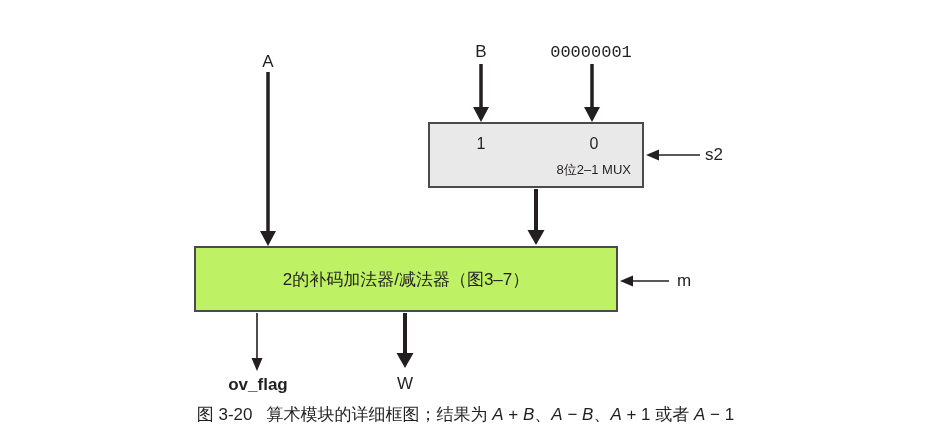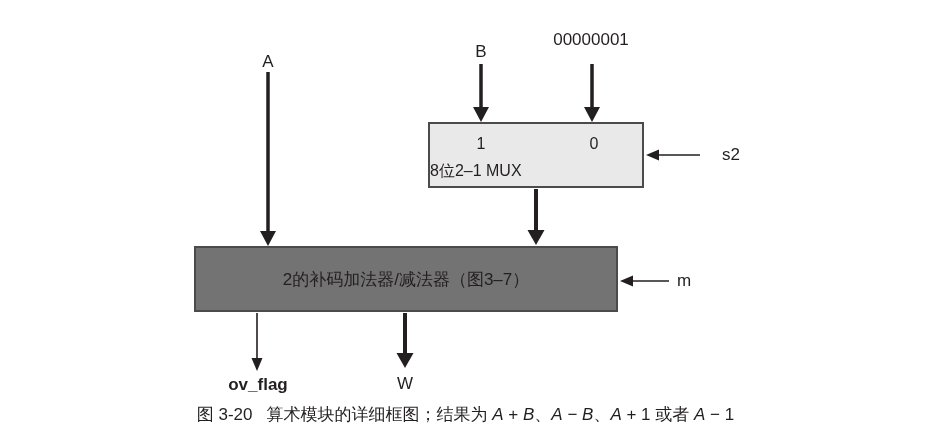--- a/index.html
+++ b/index.html
@@ -30,22 +30,22 @@
   .mux-in {
     position: absolute;
     top: 11px;
     font-size: 16px;
     transform: translateX(-50%);
   }
   .mux-title {
     position: absolute;
     left: 0; right: 11px;
     top: 37px;
-    text-align: left;
-    font-size: 16px;
+    text-align: right;
+    font-size: 13px;
   }
   .adder-box {
     left: 194px; top: 246px; width: 424px; height: 66px;
     display: flex; align-items: center; justify-content: center;
     font-size: 17px;
   }
   svg.wires { position: absolute; left: 0; top: 0; z-index: 2; }
   .caption {
     position: absolute;
     left: 0; right: 0;
@@ -109,30 +109,30 @@
     </g>
 
     <g>
       <line x1="405" y1="313" x2="405" y2="354" stroke="#231f20" stroke-width="4"></line>
       <polygon points="396.5,353 413.5,353 405,368" fill="#231f20"></polygon>
     </g>
   </svg>
 
   <span class="lbl center-x" style="left:268px; top:52px;">A</span>
   <span class="lbl center-x" style="left:481px; top:42px;">B</span>
-  <span class="lbl center-x" style="left:591px; top:30px;">00000001</span>
+  <span class="lbl center-x" style="left:591px; top:43px;font-family:Liberation Mono, monospace;">00000001</span>
 
   <div class="box mux-box" style="background: rgb(233, 233, 233); border-color: rgb(75, 75, 75);">
     <span class="mux-in" style="left:51px;">1</span>
     <span class="mux-in" style="left:164px;">0</span>
     <div class="mux-title">8位2–1 MUX</div>
   </div>
-  <span class="lbl" style="left:722px; top:145px;">s2</span>
+  <span class="lbl" style="left:705px; top:145px;">s2</span>
 
-  <div class="box adder-box" style="background: #737373; border-color: rgb(75, 75, 75);">
+  <div class="box adder-box" style="background: #bef264; border-color: rgb(75, 75, 75);">
     <span>2的补码加法器/减法器（图3–7）</span>
   </div>
   <span class="lbl" style="left:677px; top:271px;">m</span>
 
   <span class="lbl center-x" style="left:258px; top:375px;font-weight:bold;">ov_flag</span>
   <span class="lbl center-x" style="left:405px; top:374px;">W</span>
 
 
   <div class="caption">
     <span class="fig-label">图 3-20</span><span><span>算术模块的详细框图；结果为 </span><span style="font-style: italic;">A</span><span> + </span><span style="font-style: italic;">B</span><span>、</span><span style="font-style: italic;">A</span><span> − </span><span style="font-style: italic;">B</span><span>、</span><span style="font-style: italic;">A</span><span> + 1 或者 </span><span style="font-style: italic;">A</span><span> − 1</span></span>

